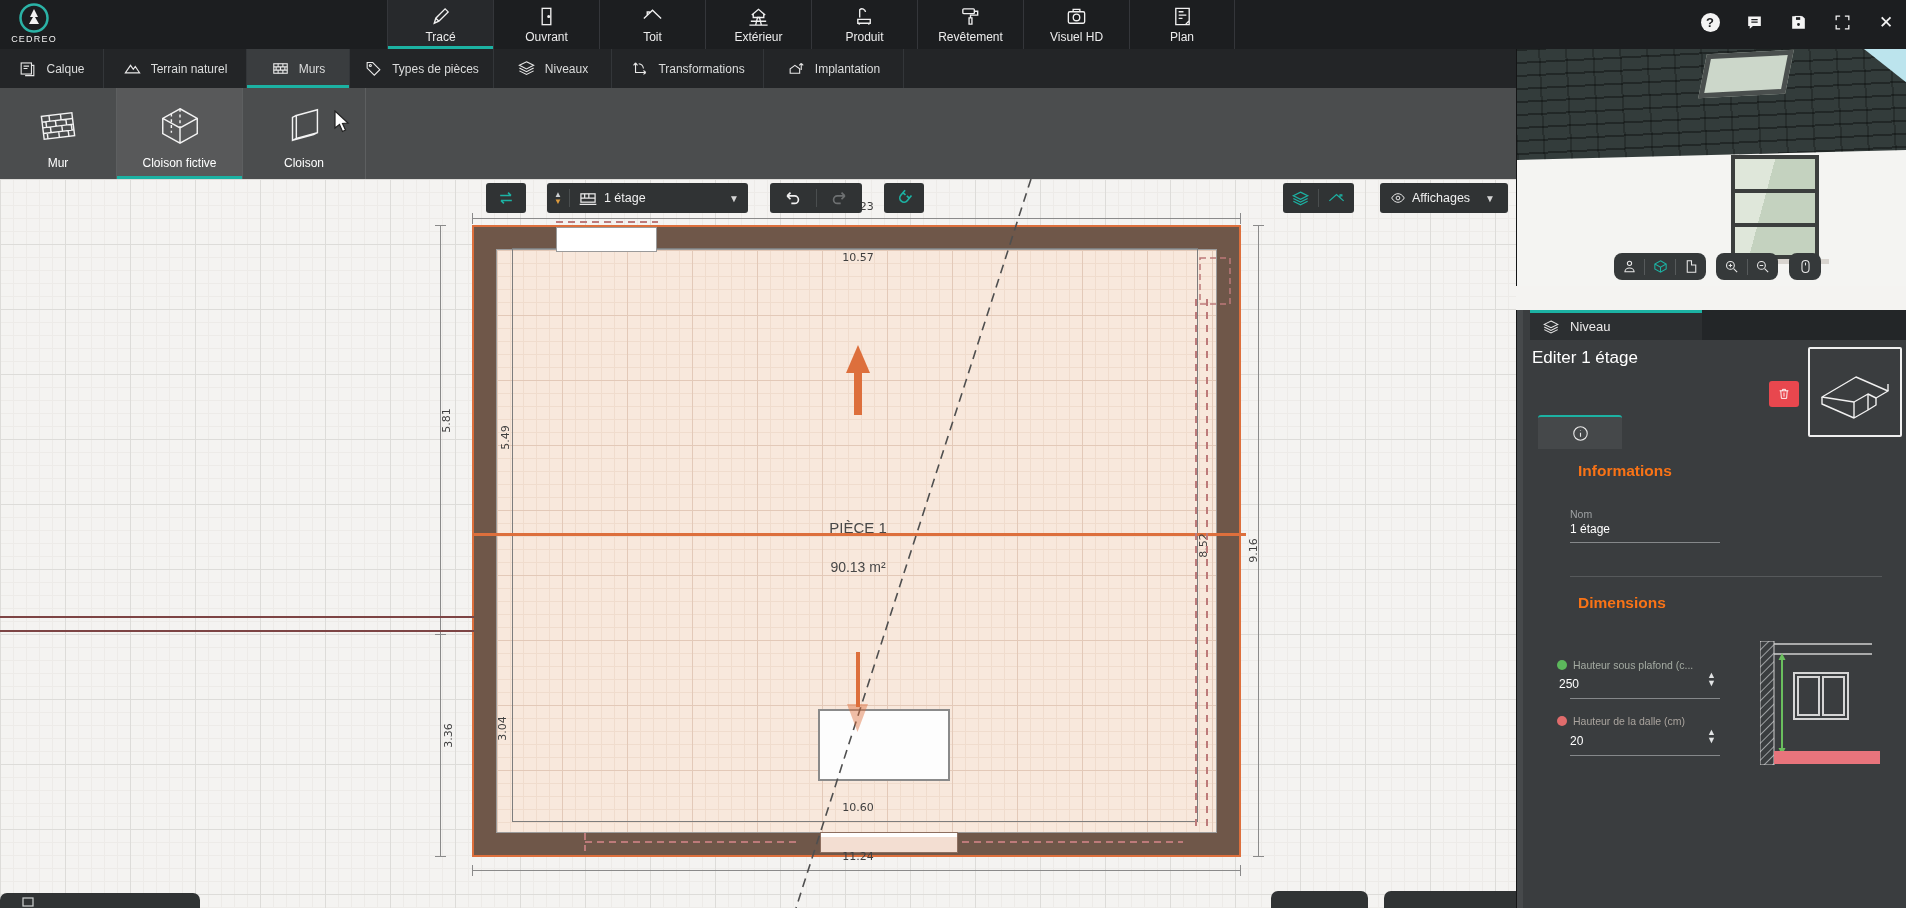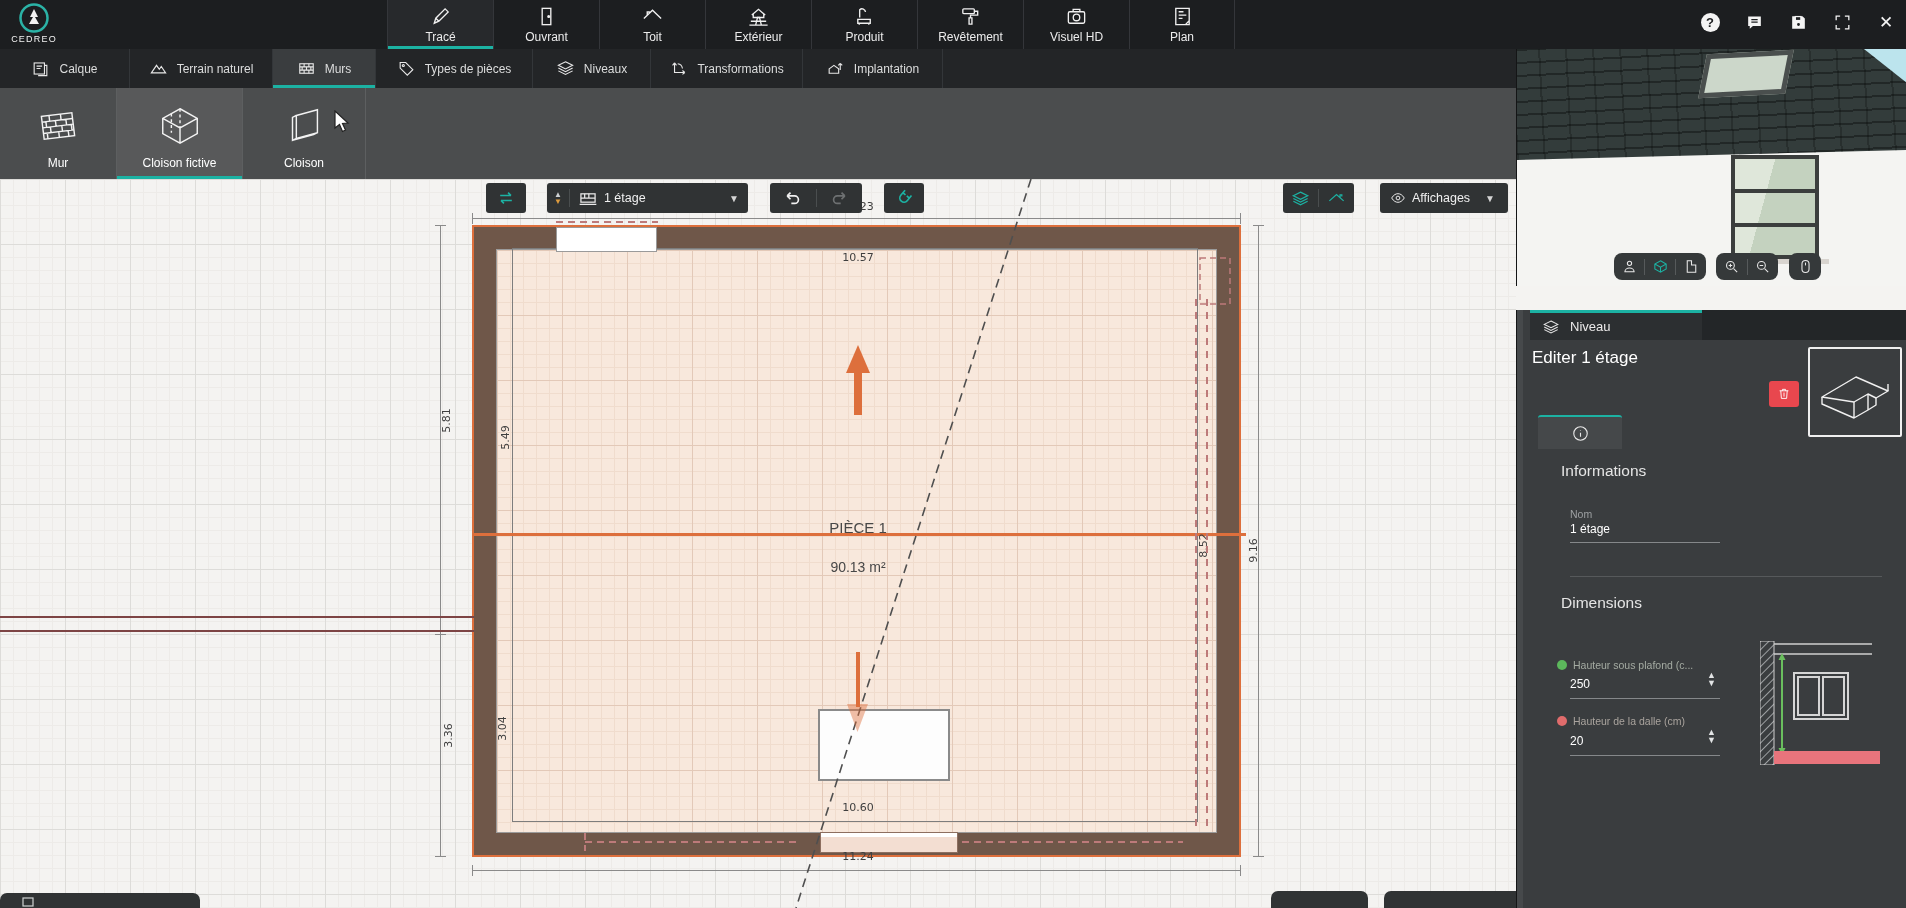--- a/index.html
+++ b/index.html
@@ -138,21 +138,21 @@
   .panel-title { position:absolute; left:15px; top:38px; font-size:17px; color:#ffffff; }
   .trash-btn { position:absolute; left:252px; top:71px; width:30px; height:26px; background:var(--delete-red);
     border-radius:3px; display:flex; align-items:center; justify-content:center; cursor:pointer; }
   .trash-btn svg { width:14px; height:14px; stroke:#fff; fill:none; stroke-width:1.6; }
   .thumb { position:absolute; left:291px; top:37px; width:94px; height:90px; background:#3a3d3f;
     border:2px solid #efefef; border-radius:2px; cursor:pointer; }
   .info-tab { position:absolute; left:21px; top:105px; width:84px; height:34px; background:#45484a;
     border-top:2px solid var(--accent); border-radius:3px 3px 0 0; display:flex; align-items:center;
     justify-content:center; cursor:pointer; }
   .info-tab svg { width:19px; height:19px; stroke:#e8e8e8; fill:none; stroke-width:1.4; }
-  .section-h { position:absolute; left:44px; font-size:15.5px; color:#e5e5e5; }
+  .section-h { position:absolute; left:61px; font-size:15.5px; color:#f97316;font-weight:bold; }
   .field-label { position:absolute; font-size:10.5px; color:#9da0a2; }
   .field-value { position:absolute; font-size:12px; color:#ffffff; cursor:text; }
   .underline { position:absolute; height:1px; background:#85888a; }
   .divider { position:absolute; left:53px; width:312px; height:1px; background:#56595b; }
   .dot { position:absolute; width:10px; height:10px; border-radius:50%; }
   .pspin { position:absolute; display:flex; flex-direction:column; line-height:8px; font-size:9px;
     color:#e2e4e5; cursor:pointer; }
   .diag { position:absolute; left:243px; top:331px; width:120px; height:124px; }
 
   :root { --accent:#1cb2a3; --delete-red:#e8474e; }
@@ -250,41 +250,41 @@
           <path d="M4 9 V4 h5 M15 4 h5 v5 M20 15 v5 h-5 M9 20 H4 v-5"></path>
         </svg>
     </div>
     <div class="wbtn">
         <span class="close-x">✕</span>
       </div>
   </div>
 </div>
 
 <div id="ribbon">
-  <div class="rtab" style="width:130px">
+  <div class="rtab" style="width:104px">
     <svg viewBox="0 0 24 24">
         <rect x="4" y="5" width="13" height="14"></rect>
         <path d="M7 9 h7 M7 12 h5 M17 8 h3 v13 h-11"></path>
       </svg>
     <span>Calque</span>
   </div>
   <div class="rtab" style="width:143px">
     <svg viewBox="0 0 24 24">
         <path d="M3 17.5 L9.5 8 L13 13 L15.5 9.5 L21 17.5 Z"></path>
       </svg>
     <span>Terrain naturel</span>
   </div>
   <div class="rtab active" style="width:103px">
     <svg viewBox="0 0 24 24">
         <rect x="3.5" y="6" width="17" height="12"></rect>
         <path d="M3.5 10 h17 M3.5 14 h17 M9 6 v4 M15 6 v4 M6.5 10 v4 M12 10 v4 M17.5 10 v4 M9 14 v4 M15 14 v4"></path>
       </svg>
     <span>Murs</span>
   </div>
-  <div class="rtab" style="width:157px">
+  <div class="rtab" style="width:144px">
     <svg viewBox="0 0 24 24">
         <path d="M4 11.5 V4.5 h7 L20 13.5 L13 20.5 Z"></path>
         <circle cx="8" cy="8.2" r="1.3"></circle>
       </svg>
     <span>Types de pièces</span>
   </div>
   <div class="rtab" style="width:118px">
     <svg viewBox="0 0 24 24">
         <path d="M12 3.5 L21 8 L12 12.5 L3 8 Z M3 11.5 L12 16 L21 11.5 M3 15 L12 19.5 L21 15"></path>
       </svg>
@@ -534,21 +534,21 @@
   <div class="section-h" style="top:152px">Informations</div>
   <div class="field-label" style="left:53px; top:198px">Nom</div>
   <div class="field-value" style="left:53px; top:212px">1 étage</div>
   <div class="underline" style="left:53px; top:232px; width:150px"></div>
   <div class="divider" style="top:266px"></div>
 
   <div class="section-h" style="top:284px">Dimensions</div>
 
   <div class="dot" style="left:40px; top:350px; background:#5cb85c"></div>
   <div class="field-label" style="left:56px; top:349px; color:#a4aba2">Hauteur sous plafond (c...</div>
-  <div class="field-value" style="left:53px; top:367px">250</div>
+  <div class="field-value" style="left:42px; top:367px">250</div>
   <div class="pspin" style="left:190px; top:361px">
       <span>▲</span>
       <span>▼</span>
     </div>
   <div class="underline" style="left:53px; top:388px; width:150px"></div>
 
   <div class="dot" style="left:40px; top:406px; background:#e06c6c"></div>
   <div class="field-label" style="left:56px; top:405px; color:#aaa49e">Hauteur de la dalle (cm)</div>
   <div class="field-value" style="left:53px; top:424px">20</div>
   <div class="pspin" style="left:190px; top:418px">

